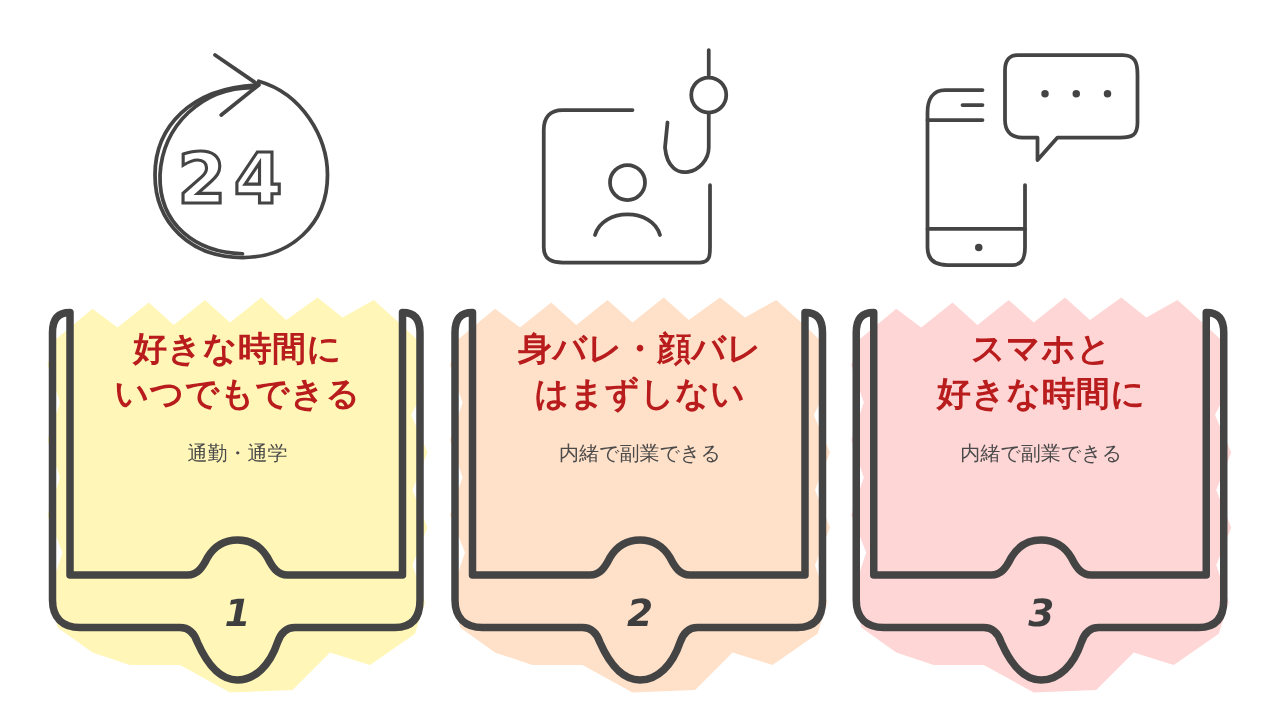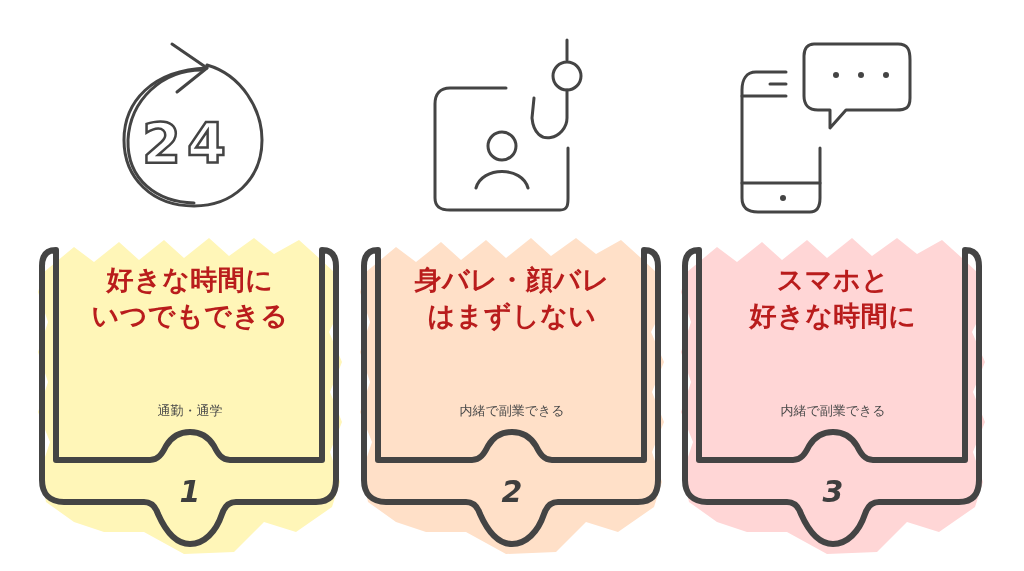--- a/index.html
+++ b/index.html
@@ -12,21 +12,21 @@
   .icon svg { width: 100%; height: 100%; overflow: visible; }
   .card { position: absolute; top: 232px; width: 312px; height: 330px; }
   .card svg.frame { position: absolute; left: 0; top: 0; width: 312px; height: 330px; overflow: visible; }
   .card .title {
     position: absolute; left: 0; right: 0; top: 30px; text-align: center;
     font-weight: bold; font-size: 27px; line-height: 36px; color: #b91c1c; letter-spacing: 0.5px;
   }
   .card .title span { display: block; }
   .card .desc {
     position: absolute; left: 0; right: 0; top: 118px; text-align: center;
-    font-size: 13px; line-height: 26px; color: #4a4a4a; margin-top: 48px;
+    font-size: 16px; line-height: 26px; color: #4a4a4a;
   }
   .card .desc span { display: block; }
   .card .num {
     position: absolute; left: 0; right: 0; top: 242px; text-align: center;
     font-weight: bold; font-size: 30px; color: #3e3e3e; font-style: italic;
   }
   #card1 { left: 34px; }
   #card2 { left: 356px; }
   #card3 { left: 677px; }
 </style>

